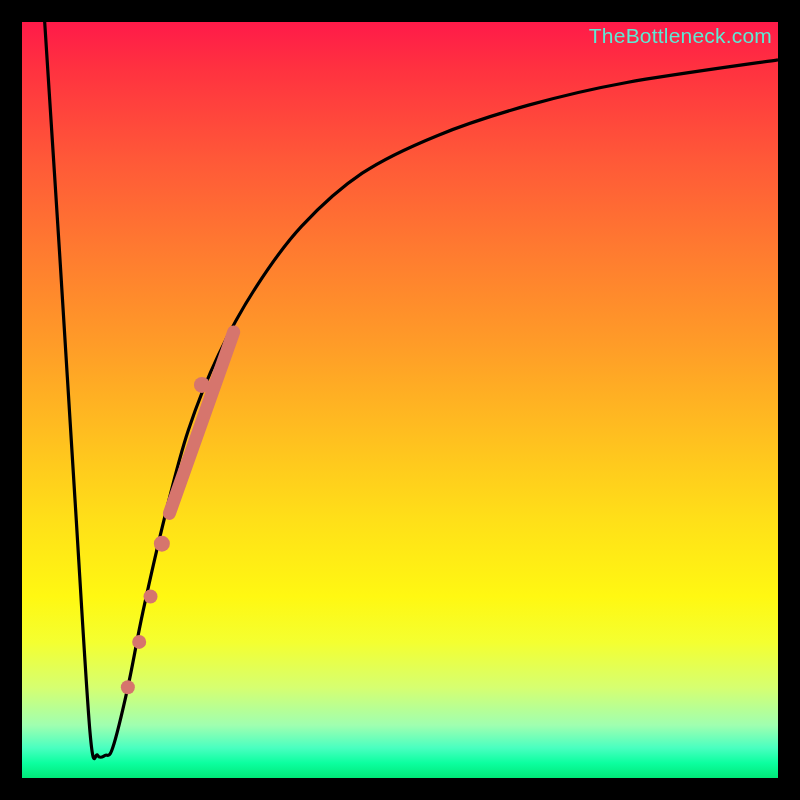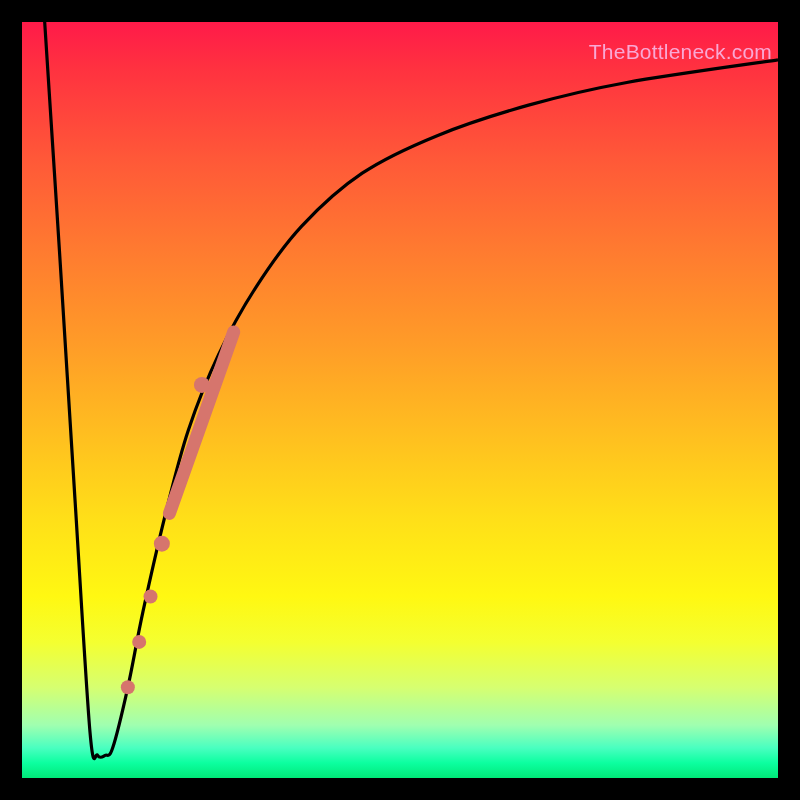--- a/index.html
+++ b/index.html
@@ -41,23 +41,23 @@
       #f4ff30 82%,
       #d6ff70 88%,
       #a0ffb0 93%,
       #4affc0 96%,
       #0cffa0 98%,
       #00e878 100%
     );
   }
   .watermark {
     position: absolute;
-    top: 18px;
+    top: 2px;
     right: 6px;
-    color: #f9a8d4;
+    color: #5eead4;
     font-size: 21px;
     letter-spacing: 0.2px;
     font-weight: 400;
     user-select: none;
   }
   svg.curve {
     position: absolute;
     inset: 0;
   }
 </style>

